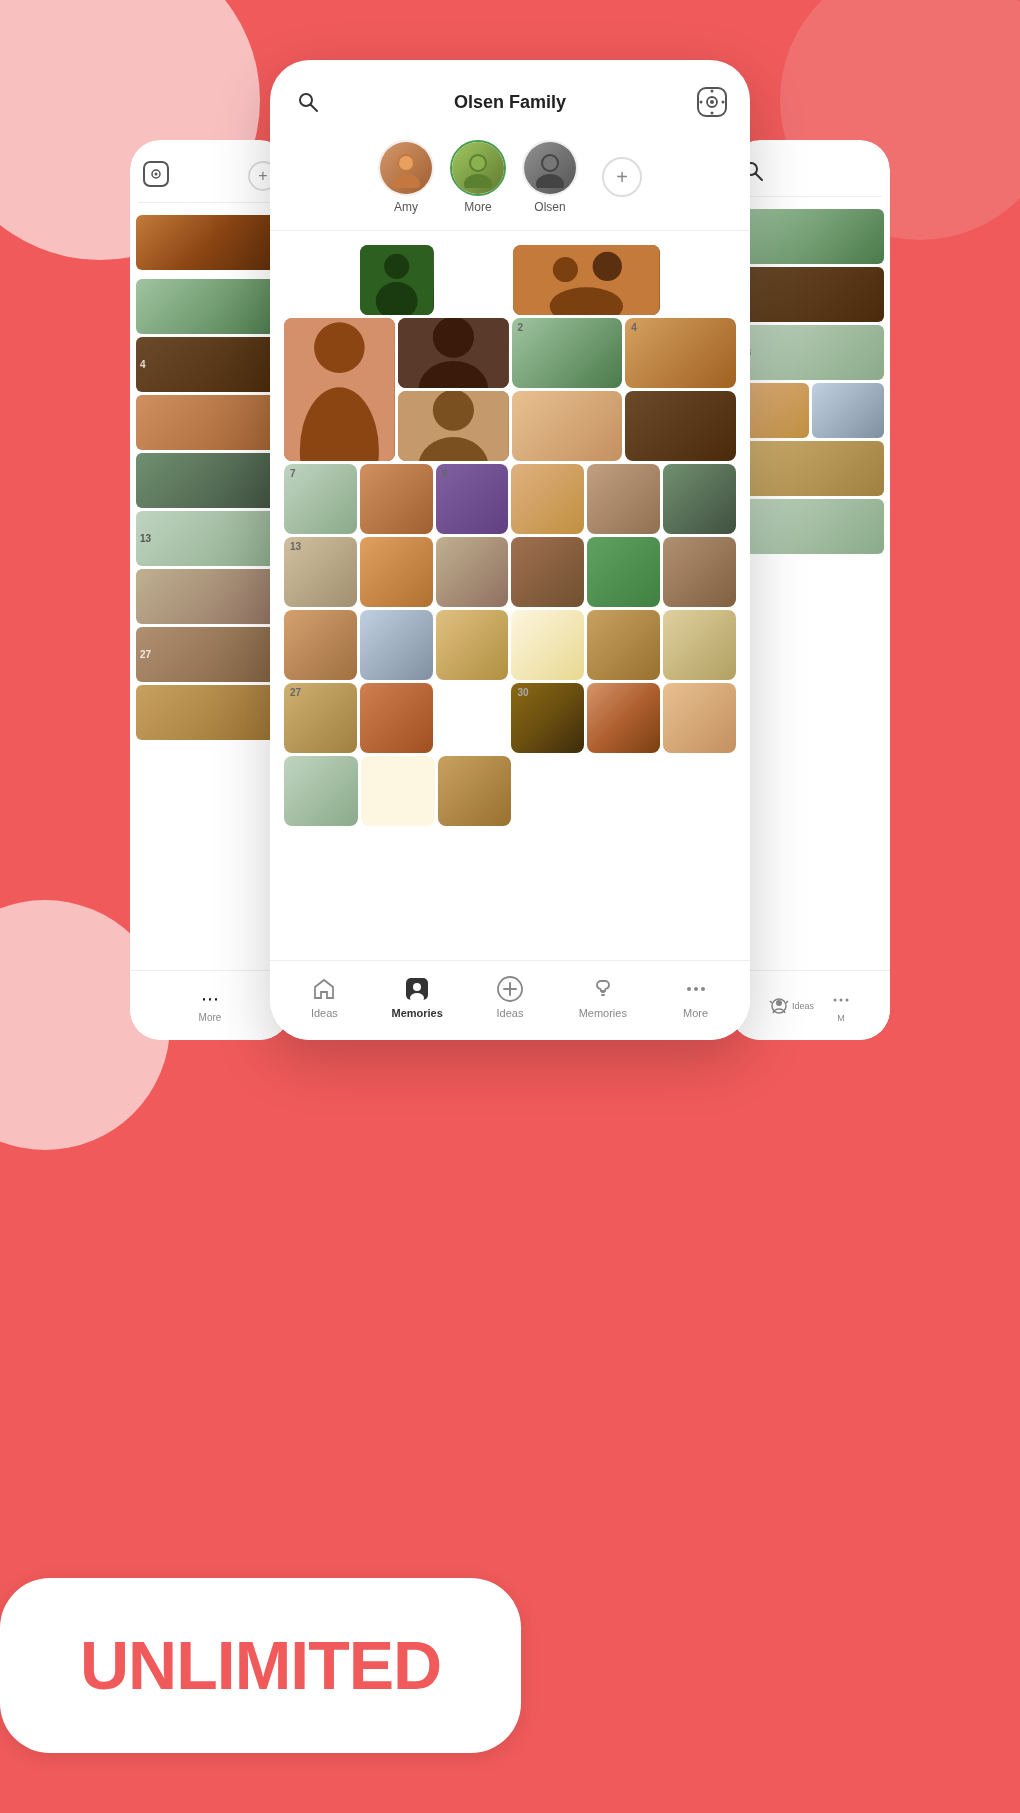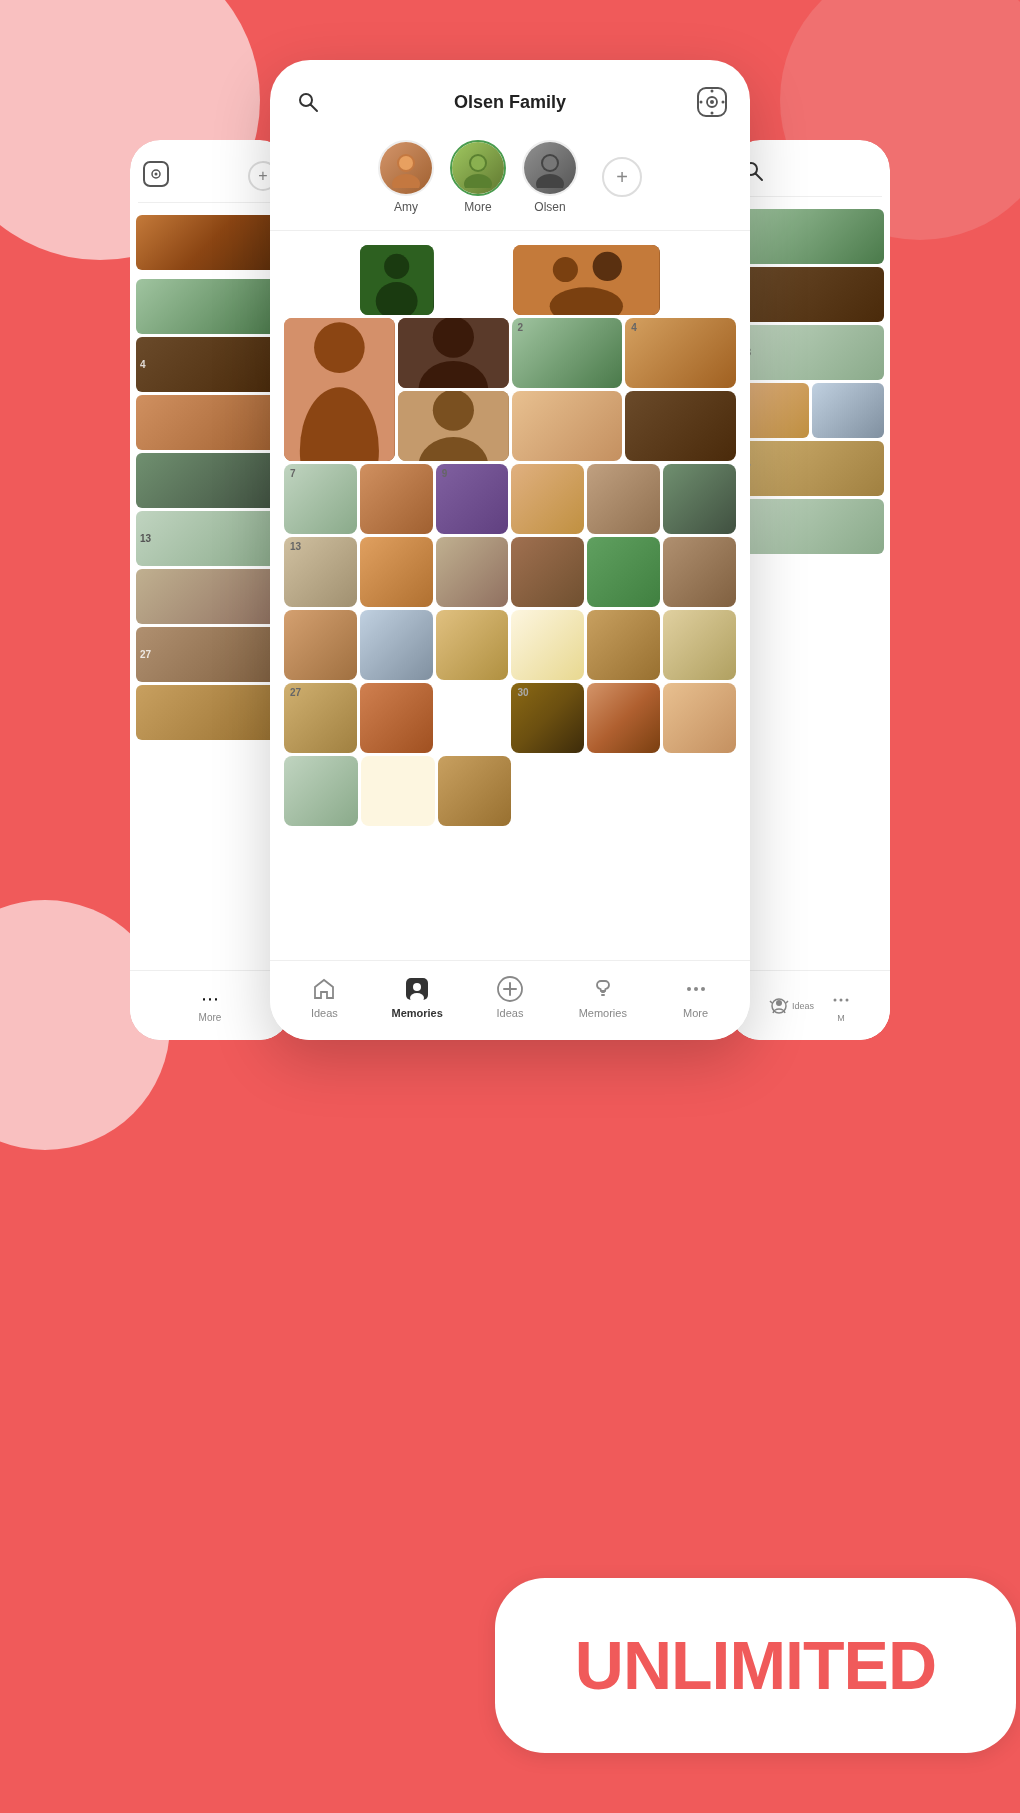--- a/index.html
+++ b/index.html
@@ -262,21 +262,21 @@
 
     
     .bottom-section {
       position: absolute;
       bottom: 0;
       left: 0;
       right: 4px;
       height: 680px;
       display: flex;
       align-items: flex-end;
-      justify-content: flex-end;
+      justify-content: flex-start;
       padding-bottom: 60px;
       z-index: 2;
     }
 
     .storage-badge {
       background: #fff;
       border-radius: 50px;
       padding: 50px 80px;
       text-align: center;
       box-shadow: 0 4px 20px rgba(0,0,0,0.1);

